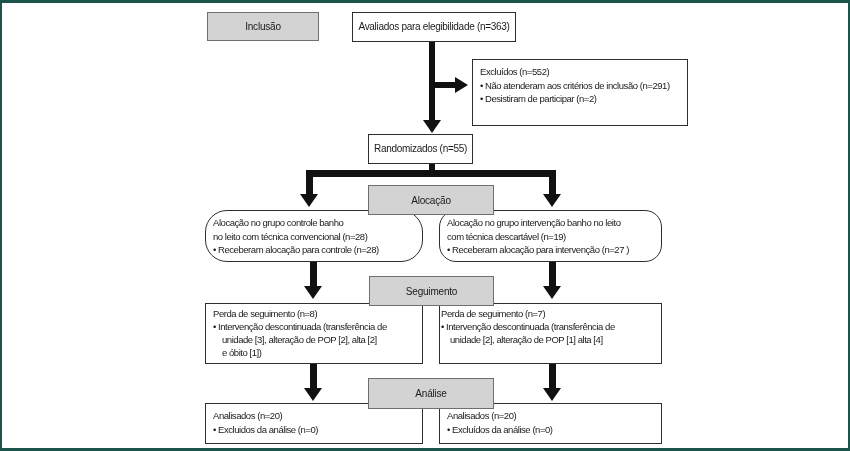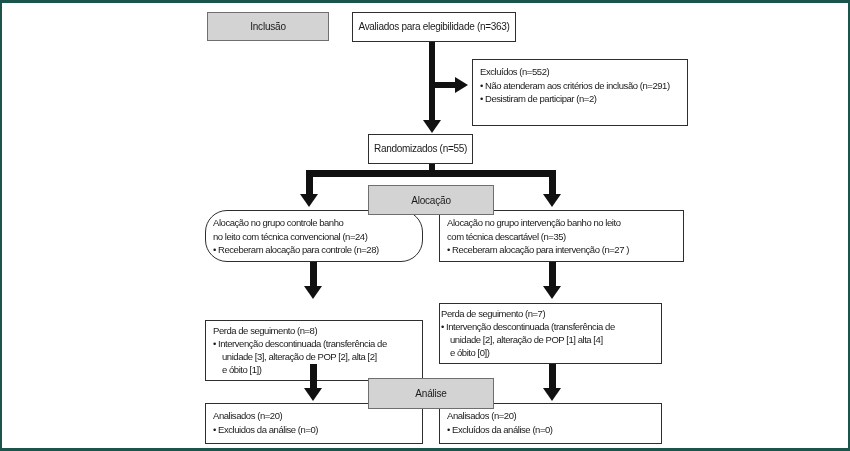--- a/index.html
+++ b/index.html
@@ -47,22 +47,23 @@
     border-top:13px solid var(--arrow);}
   .head-right{position:absolute;width:0;height:0;
     border-top:8px solid transparent;border-bottom:8px solid transparent;
     border-left:13px solid var(--arrow);}
 </style>
 </head>
 <body>
 
 <div class="canvas">
 
-  <div class="stage" style="left:205px;top:9px;width:122px;height:29px;">Inclusão</div>
+  <div class="stage" style="left:205px;top:9px;width:112px;height:29px;">Inclusão</div>
   <div class="stage" style="left:366px;top:182px;width:126px;height:30px;">Alocação</div>
+  <div class="stage" style="left:367px;top:273px;width:125px;height:30px;">Seguimento</div>
   <div class="stage" style="left:366px;top:375px;width:126px;height:31px;">Análise</div>
 
   <div class="box center" style="left:350px;top:9px;width:164px;height:30px;text-align:center;">
     <span class="ln">Avaliados para elegibilidade (n=363)</span>
   </div>
 
   <div>
     <div class="shaft-v" style="left:427px;top:39px;height:78px;"></div>
     <div class="head-down" style="left:421px;top:117px;"></div>
   </div>
@@ -86,49 +87,48 @@
     <div class="shaft-v" style="left:427px;top:161px;height:7px;"></div>
     <div class="bar" style="left:304px;top:167px;width:250px;"></div>
     <div class="shaft-v7" style="left:304px;top:167px;height:24px;"></div>
     <div class="head-down" style="left:298px;top:191px;"></div>
     <div class="shaft-v7" style="left:547px;top:167px;height:24px;"></div>
     <div class="head-down" style="left:541px;top:191px;"></div>
   </div>
 
   <div class="box" style="left:203px;top:207px;width:218px;height:52px;border-radius:22px;">
     <div class="ln">Alocação no grupo controle banho</div>
-    <div class="ln">no leito com técnica convencional (n=24)</div>
+    <div class="ln">no leito com técnica convencional (n=28)</div>
     <div class="ln">• Receberam alocação para controle (n=28)</div>
   </div>
-  <div class="box" style="left:437px;top:207px;width:245px;height:52px;">
+  <div class="box" style="left:437px;top:207px;width:223px;height:52px;border-radius:17px;">
     <div class="ln">Alocação no grupo intervenção banho no leito</div>
-    <div class="ln">com técnica descartável (n=35)</div>
+    <div class="ln">com técnica descartável (n=19)</div>
     <div class="ln">• Receberam alocação para intervenção (n=27 )</div>
   </div>
 
   <div>
     <div class="shaft-v7" style="left:308px;top:259px;height:24px;"></div>
     <div class="head-down" style="left:302px;top:283px;"></div>
   </div>
   <div>
     <div class="shaft-v7" style="left:547px;top:259px;height:24px;"></div>
     <div class="head-down" style="left:541px;top:283px;"></div>
   </div>
 
-  <div class="box" style="left:203px;top:300px;width:218px;height:61px;line-height:13px;padding:3px 7px 4px;margin-top:17px;">
+  <div class="box" style="left:203px;top:300px;width:218px;height:61px;line-height:13px;padding:3px 7px 4px;">
     <div class="ln">Perda de seguimento (n=8)</div>
     <div class="ln">• Intervenção descontinuada (transferência de</div>
     <div class="ln cont">unidade [3], alteração de POP [2], alta [2]</div>
     <div class="ln cont">e óbito [1])</div>
   </div>
   <div class="box" style="left:437px;top:300px;width:223px;height:61px;line-height:13px;padding:3px 1px 4px;">
     <div class="ln">Perda de seguimento (n=7)</div>
     <div class="ln">• Intervenção descontinuada (transferência de</div>
     <div class="ln cont">unidade [2], alteração de POP [1] alta [4]</div>
-    <div class="ln cont">e óbito [0])</div>
   </div>
 
   <div>
     <div class="shaft-v7" style="left:308px;top:361px;height:24px;"></div>
     <div class="head-down" style="left:302px;top:385px;"></div>
   </div>
   <div>
     <div class="shaft-v7" style="left:547px;top:361px;height:24px;"></div>
     <div class="head-down" style="left:541px;top:385px;"></div>
   </div>

